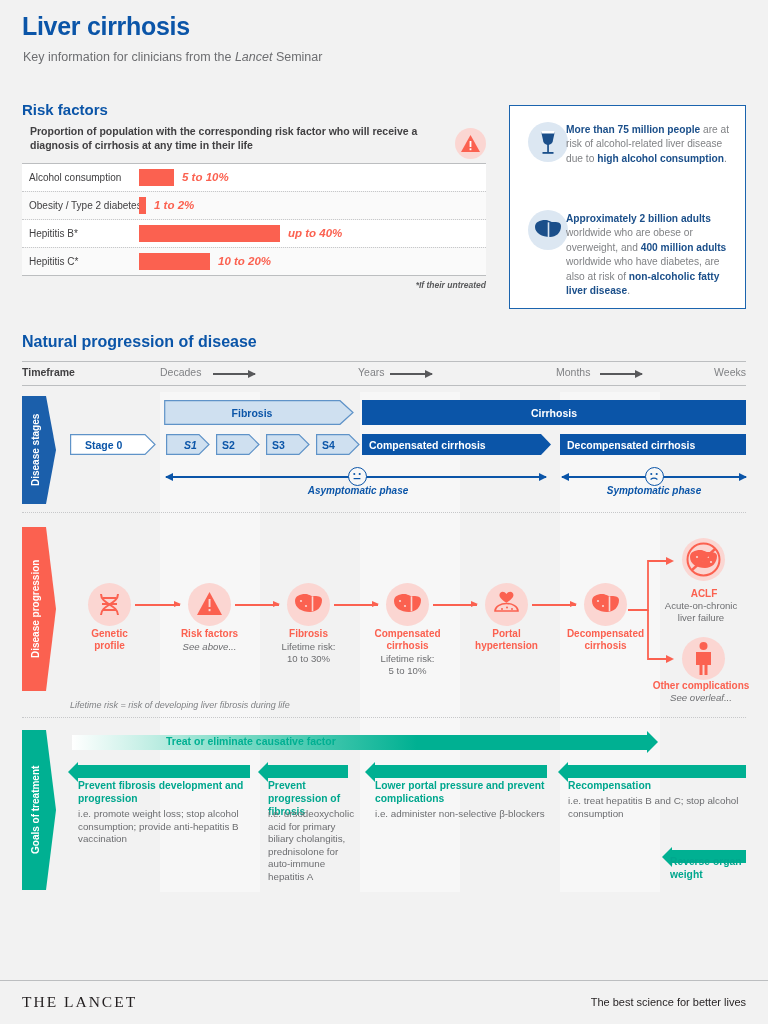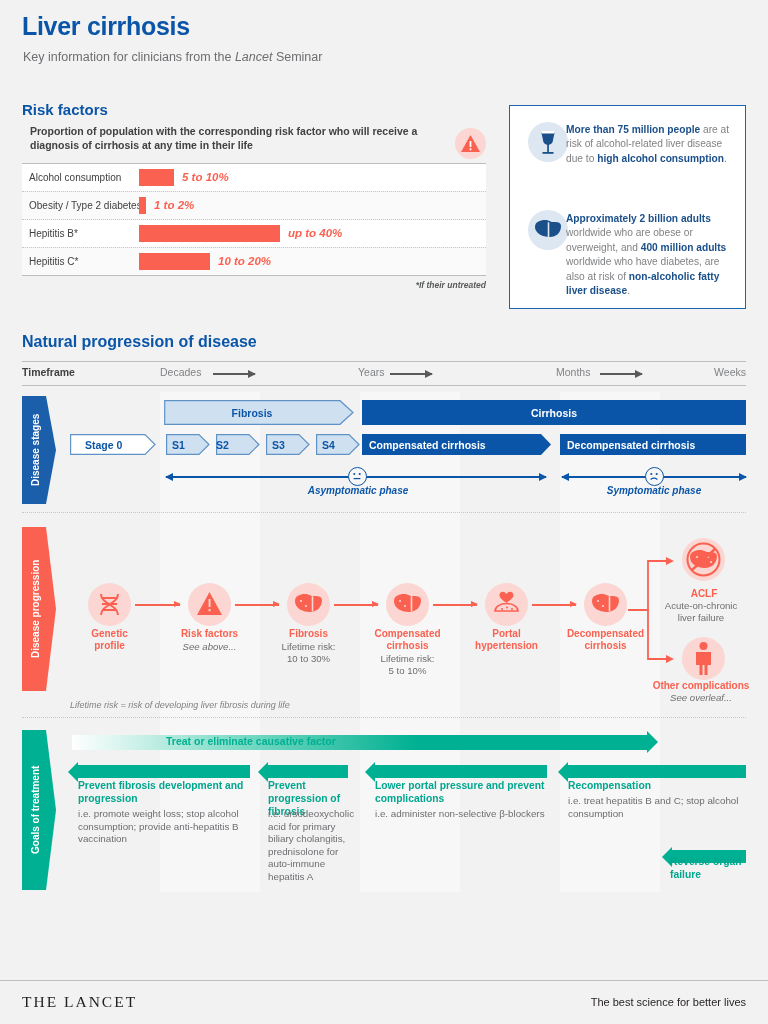--- a/index.html
+++ b/index.html
@@ -244,27 +244,27 @@
       <path d="M0.6 0.6 H75 L85 10.5 L75 20.4 H0.6 Z" fill="#ffffff" stroke="#5f93c8" stroke-width="1.2"></path>
     </svg>
     <div class="t" style="padding-left:15px; color:#0b55a8;">Stage 0</div>
   </div>
 
   <div id="substages">
       <div class="chev" style="left: 166px; top: 434px; width: 44px; height: 21px;">
         <svg width="44" height="21" viewBox="0 0 44 21" style="position:absolute;left:0;top:0;">
           <path d="M0.6 0.6 H33 L43 10.5 L33 20.4 H0.6 Z" fill="#cfe0f0" stroke="#5f93c8" stroke-width="1.2"></path>
         </svg>
-        <div class="t" style="padding-left:6px; color:#0b55a8;">S1</div>
+        <div class="t" style="padding-left:18px; color:#0b55a8;font-style:italic;">S1</div>
       </div>
       <div class="chev" style="left: 216px; top: 434px; width: 44px; height: 21px;">
         <svg width="44" height="21" viewBox="0 0 44 21" style="position:absolute;left:0;top:0;">
           <path d="M0.6 0.6 H33 L43 10.5 L33 20.4 H0.6 Z" fill="#cfe0f0" stroke="#5f93c8" stroke-width="1.2"></path>
         </svg>
-        <div class="t" style="padding-left:0; color:#0b55a8;">S2</div>
+        <div class="t" style="padding-left:6px; color:#0b55a8;">S2</div>
       </div>
       <div class="chev" style="left: 266px; top: 434px; width: 44px; height: 21px;">
         <svg width="44" height="21" viewBox="0 0 44 21" style="position:absolute;left:0;top:0;">
           <path d="M0.6 0.6 H33 L43 10.5 L33 20.4 H0.6 Z" fill="#cfe0f0" stroke="#5f93c8" stroke-width="1.2"></path>
         </svg>
         <div class="t" style="padding-left:6px; color:#0b55a8;">S3</div>
       </div>
       <div class="chev" style="left: 316px; top: 434px; width: 44px; height: 21px;">
         <svg width="44" height="21" viewBox="0 0 44 21" style="position:absolute;left:0;top:0;">
           <path d="M0.6 0.6 H33 L43 10.5 L33 20.4 H0.6 Z" fill="#cfe0f0" stroke="#5f93c8" stroke-width="1.2"></path>
@@ -431,19 +431,19 @@
       <div class="goal-body" style="left: 268px; top: 808px; width: 88px;">i.e. ursodeoxycholic acid for primary biliary cholangitis, prednisolone for auto-immune hepatitis A</div>
       <div class="larrow" style="left: 375px; top: 765px; width: 172px;"></div>
       <div class="goal-title" style="left: 375px; top: 780px; width: 175px;">Lower portal pressure and prevent complications</div>
       <div class="goal-body" style="left: 375px; top: 808px; width: 175px;">i.e. administer non-selective β-blockers</div>
       <div class="larrow" style="left: 568px; top: 765px; width: 178px;"></div>
       <div class="goal-title" style="left: 568px; top: 780px; width: 180px;">Recompensation</div>
       <div class="goal-body" style="left: 568px; top: 795px; width: 180px;">i.e. treat hepatitis B and C; stop alcohol consumption</div>
     </div>
 
   <div class="larrow" style="left:672px; top:850px; width:74px;"></div>
-  <div class="goal-title" style="left:670px; top:856px; width:80px;">Reverse organ failure</div>
+  <div class="goal-title" style="left:670px; top:856px; width:80px;">Reverse organ weight</div>
 
   <div class="foot-rule"></div>
   <div class="lancet">THE LANCET</div>
   <div class="tagline">The best science for better lives</div>
 
 </div>
 
 </body></html>

